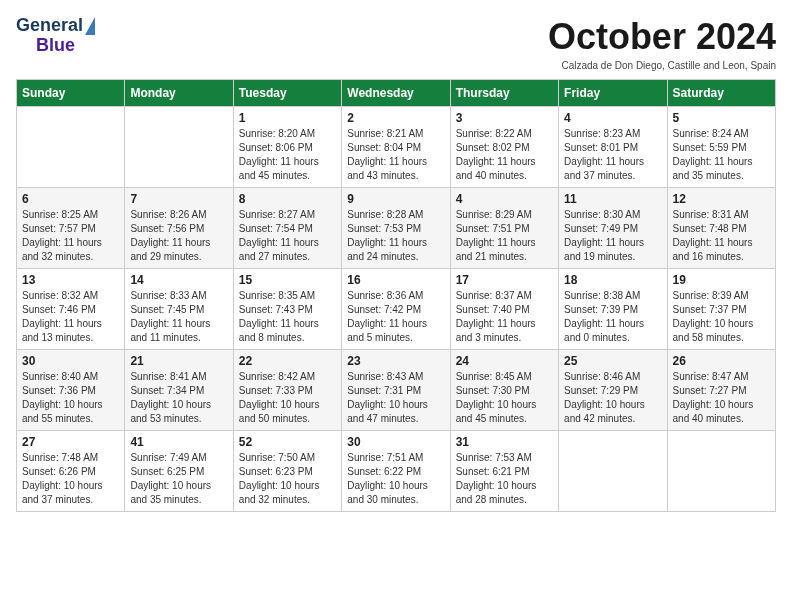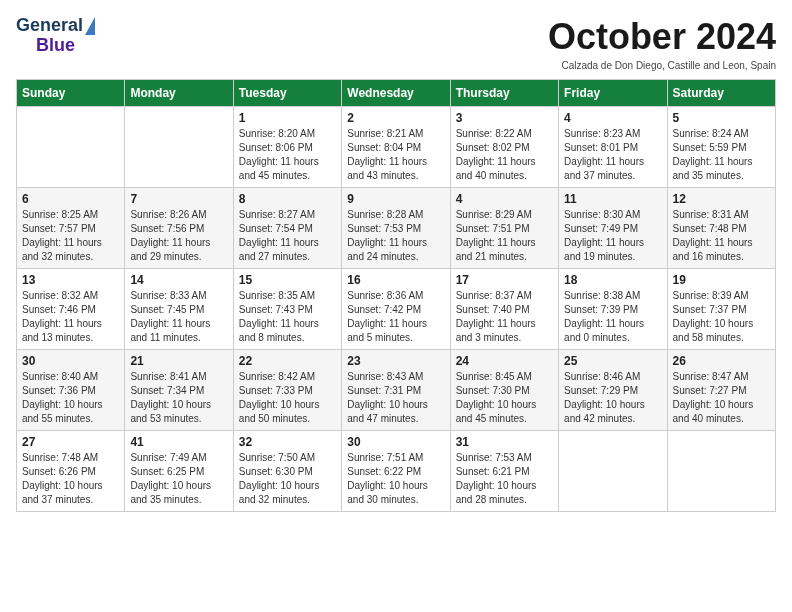--- a/index.html
+++ b/index.html
@@ -296,23 +296,23 @@
 Sunset: 6:26 PM
 Daylight: 10 hours and 37 minutes.</div>
         </td>
         <td>
           <span class="day-num">41</span>
           <div class="day-info">Sunrise: 7:49 AM
 Sunset: 6:25 PM
 Daylight: 10 hours and 35 minutes.</div>
         </td>
         <td>
-          <span class="day-num">32</span>
+          <span class="day-num">52</span>
           <div class="day-info">Sunrise: 7:50 AM
-Sunset: 6:30 PM
+Sunset: 6:23 PM
 Daylight: 10 hours and 32 minutes.</div>
         </td>
         <td>
           <span class="day-num">30</span>
           <div class="day-info">Sunrise: 7:51 AM
 Sunset: 6:22 PM
 Daylight: 10 hours and 30 minutes.</div>
         </td>
         <td>
           <span class="day-num">31</span>

